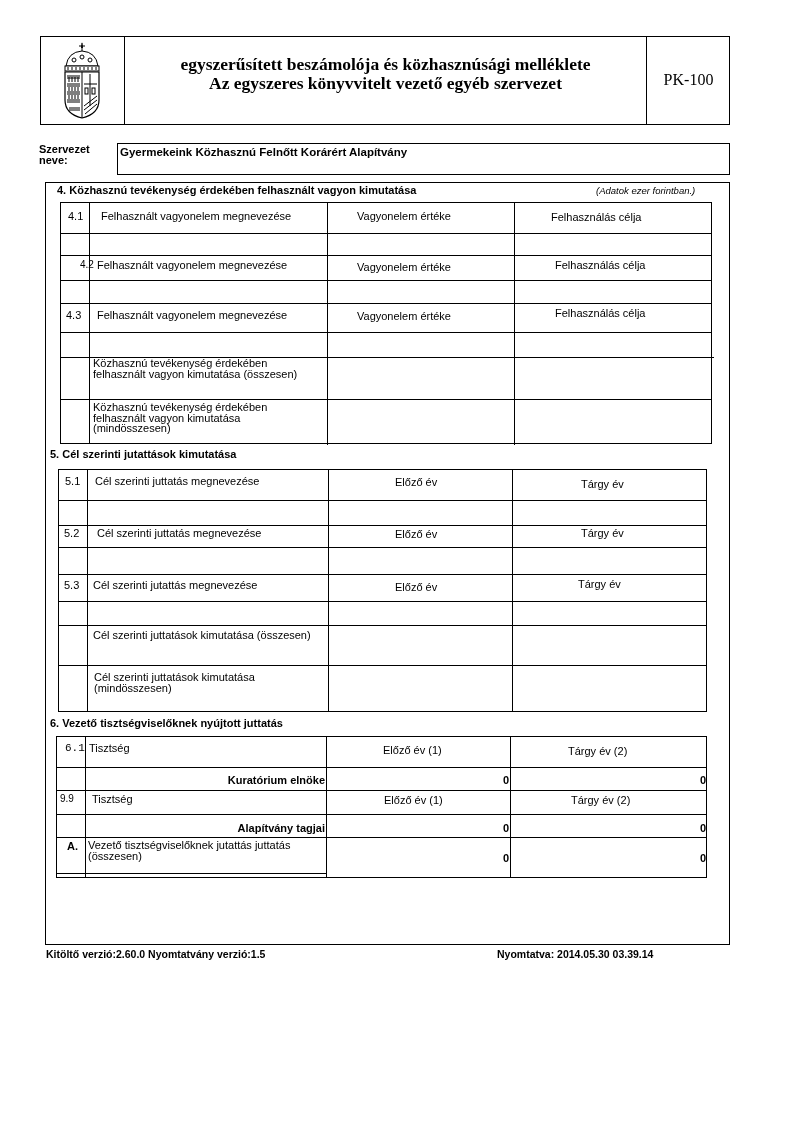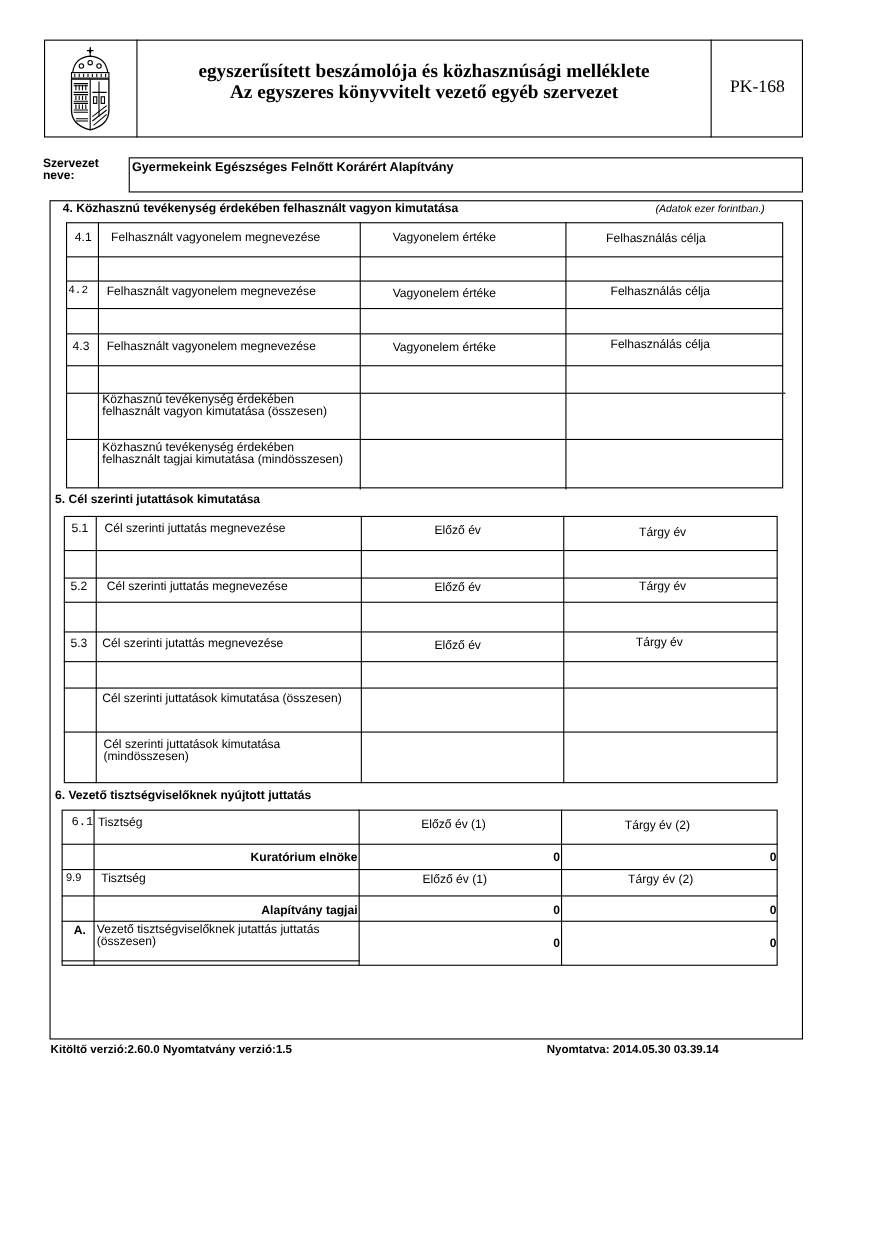--- a/index.html
+++ b/index.html
@@ -73,28 +73,28 @@
         <line x1="24" y1="70" x2="37" y2="60"></line>
         <line x1="25" y1="74" x2="37" y2="64"></line>
     </g>
   </svg>
 </div>
 
 <div class="abs title" style="left:125px;top:55px;width:521px;">
   <div>egyszerűsített beszámolója és közhasznúsági melléklete</div>
   <div>Az egyszeres könyvvitelt vezető egyéb szervezet</div>
 </div>
-<div class="abs code" style="left:647px;top:71px;width:83px;text-align:center;">PK-168</div>
+<div class="abs code" style="left:647px;top:71px;width:83px;text-align:center;">PK-100</div>
 
 <div class="txt bold" style="left:39px;top:144px;line-height:10.5px;">
   <div>Szervezet</div>
   <div>neve:</div>
 </div>
 <div class="box" style="left:117px;top:143px;width:613px;height:32px;">
-  <div class="txt bold" style="left:2px;top:2px;font-size:11.5px;">Gyermekeink Egészséges Felnőtt Korárért Alapítvány</div>
+  <div class="txt bold" style="left:2px;top:2px;font-size:11.5px;">Gyermekeink Közhasznú Felnőtt Korárért Alapítvány</div>
 </div>
 
 <div class="box" style="left:45px;top:182px;width:685px;height:763px;"></div>
 
 <div class="txt bold" style="left:57px;top:184px;">4. Közhasznú tevékenység érdekében felhasznált vagyon kimutatása</div>
 <div class="txt" style="left:596px;top:185px;font-style:italic;font-size:9.5px;">(Adatok ezer forintban.)</div>
 
 <div class="box" style="left:60px;top:202px;width:652px;height:242px;"></div>
 
 <div class="hl" style="left:60px;top:233px;width:652px;"></div>
@@ -110,40 +110,40 @@
 <div class="vl" style="left:514px;top:202px;height:243px;"></div>
 
 <div class="txt" style="left:68px;top:210px;">4.1</div>
 <div class="txt" style="left:101px;top:210px;">Felhasznált vagyonelem megnevezése</div>
 <div class="txt" style="left:357px;top:210px;">Vagyonelem értéke</div>
 <div class="txt" style="left:551px;top:211px;">Felhasználás célja</div>
 <div class="abs" style="left:90px;top:234px;width:236px;height:21px;"></div>
 <div class="abs" style="left:328px;top:234px;width:185px;height:21px;"></div>
 <div class="abs" style="left:515px;top:234px;width:196px;height:21px;"></div>
 
-<div class="txt" style="left:62px;top:259px;font-size:10px;font-family:Liberation Mono, monospace;">4.2</div>
+<div class="txt" style="left:80px;top:259px;font-size:10px;">4.2</div>
 <div class="txt" style="left:97px;top:259px;">Felhasznált vagyonelem megnevezése</div>
 <div class="txt" style="left:357px;top:261px;">Vagyonelem értéke</div>
 <div class="txt" style="left:555px;top:259px;">Felhasználás célja</div>
 <div class="abs" style="left:90px;top:281px;width:236px;height:21px;"></div>
 <div class="abs" style="left:328px;top:281px;width:185px;height:21px;"></div>
 <div class="abs" style="left:515px;top:281px;width:196px;height:21px;"></div>
 
 <div class="txt" style="left:66px;top:309px;">4.3</div>
 <div class="txt" style="left:97px;top:309px;">Felhasznált vagyonelem megnevezése</div>
 <div class="txt" style="left:357px;top:310px;">Vagyonelem értéke</div>
 <div class="txt" style="left:555px;top:307px;">Felhasználás célja</div>
 <div class="abs" style="left:90px;top:333px;width:236px;height:23px;"></div>
 <div class="abs" style="left:328px;top:333px;width:185px;height:23px;"></div>
 <div class="abs" style="left:515px;top:333px;width:196px;height:23px;"></div>
 
 <div class="txt multi" style="left:93px;top:358px;width:225px;">Közhasznú tevékenység érdekében felhasznált vagyon kimutatása (összesen)</div>
 <div class="abs" style="left:328px;top:358px;width:185px;height:40px;"></div>
 <div class="abs" style="left:515px;top:358px;width:196px;height:40px;"></div>
-<div class="txt multi" style="left:93px;top:402px;width:225px;">Közhasznú tevékenység érdekében felhasznált tagjai kimutatása (mindösszesen)</div>
+<div class="txt multi" style="left:93px;top:402px;width:225px;">Közhasznú tevékenység érdekében felhasznált vagyon kimutatása (mindösszesen)</div>
 <div class="abs" style="left:328px;top:400px;width:185px;height:44px;"></div>
 <div class="abs" style="left:515px;top:400px;width:196px;height:43px;"></div>
 
 <div class="txt bold" style="left:50px;top:448px;">5. Cél szerinti jutattások kimutatása</div>
 
 <div class="box" style="left:58px;top:469px;width:649px;height:243px;"></div>
 <div class="hl" style="left:58px;top:500px;width:649px;"></div>
 <div class="hl" style="left:58px;top:525px;width:649px;"></div>
 <div class="hl" style="left:58px;top:547px;width:649px;"></div>
 <div class="hl" style="left:58px;top:574px;width:649px;"></div>

